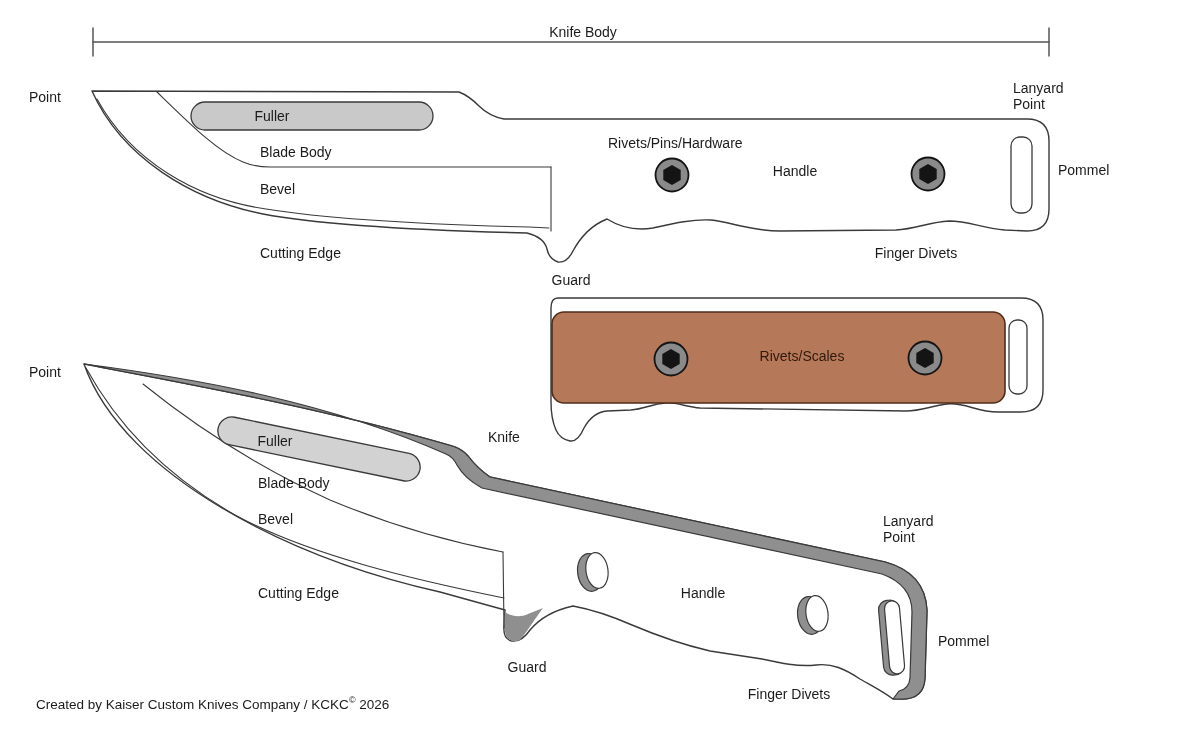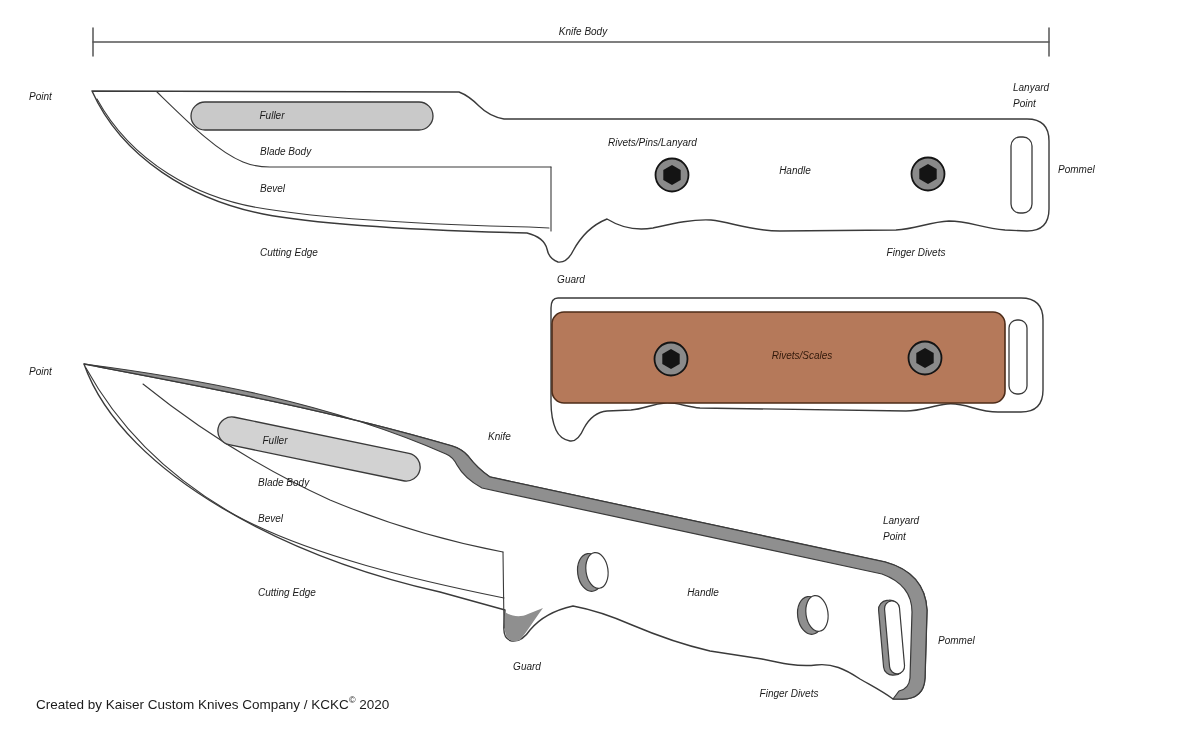--- a/index.html
+++ b/index.html
@@ -1,19 +1,19 @@
 <!DOCTYPE html>
 <html><head>
 <meta charset="utf-8">
 <style>
   html,body{margin:0;padding:0;background:#ffffff;}
   #stage{position:relative;width:1200px;height:738px;background:#ffffff;overflow:hidden;
          font-family:"Liberation Sans", sans-serif;color:#1b1b1b;}
   #diagram-svg{position:absolute;left:0;top:0;}
-  .lbl{position:absolute;font-size:10px;line-height:16px;white-space:nowrap;color:#1b1b1b;font-style:italic;}
+  .lbl{position:absolute;font-size:14px;line-height:16px;white-space:nowrap;color:#1b1b1b;}
   .ctr{transform:translateX(-50%);}
   .scales-lbl{color:#30180a;}
   .footer{position:absolute;font-size:13.5px;color:#1b1b1b;white-space:nowrap;}
   .footer sup{font-size:9px;}
 </style>
 </head>
 <body>
 
 <div id="stage">
 
@@ -101,21 +101,21 @@
   </svg>
 
   <div class="lbl ctr" style="left:583px;top:24px;">Knife Body</div>
 
   <div class="lbl" style="left:29px;top:89px;">Point</div>
   <div class="lbl ctr" style="left:272px;top:108px;">Fuller</div>
   <div class="lbl" style="left:260px;top:144px;">Blade Body</div>
   <div class="lbl" style="left:260px;top:181px;">Bevel</div>
   <div class="lbl" style="left:260px;top:245px;">Cutting Edge</div>
   <div class="lbl ctr" style="left:571px;top:272px;">Guard</div>
-  <div class="lbl" style="left:608px;top:135px;">Rivets/Pins/Lanyard</div>
+  <div class="lbl" style="left:608px;top:135px;">Rivets/Pins/Hardware</div>
   <div class="lbl ctr" style="left:795px;top:163px;">Handle</div>
   <div class="lbl ctr" style="left:916px;top:245px;">Finger Divets</div>
   <div class="lbl" style="left:1013px;top:80px;">
     <div>Lanyard</div>
     <div>Point</div>
   </div>
   <div class="lbl" style="left:1058px;top:162px;">Pommel</div>
 
   <div class="lbl ctr scales-lbl" style="left:802px;top:348px;">Rivets/Scales</div>
   <div class="lbl" style="left:488px;top:429px;">Knife</div>
@@ -129,16 +129,16 @@
   <div class="lbl ctr" style="left:703px;top:585px;">Handle</div>
   <div class="lbl ctr" style="left:789px;top:686px;">Finger Divets</div>
   <div class="lbl" style="left:883px;top:513px;">
     <div>Lanyard</div>
     <div>Point</div>
   </div>
   <div class="lbl" style="left:938px;top:633px;">Pommel</div>
 
   <div class="footer" style="left:36px;top:695px;">
     <span>Created by Kaiser Custom Knives Company / KCKC</span><sup>©</sup>
-    <span>2020</span>
+    <span>2026</span>
   </div>
 
 </div>
 
 </body></html>

